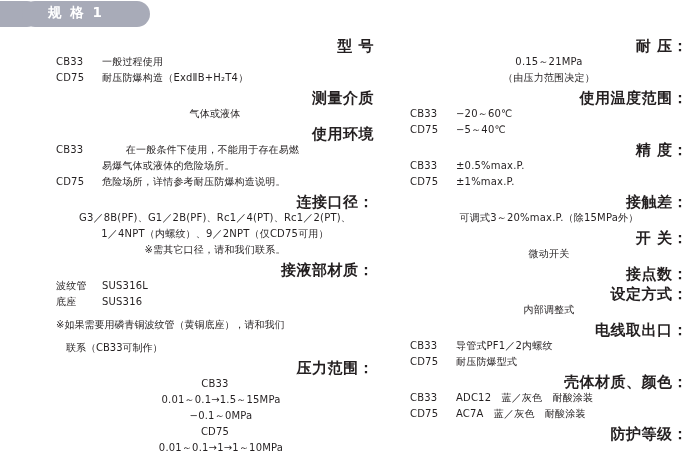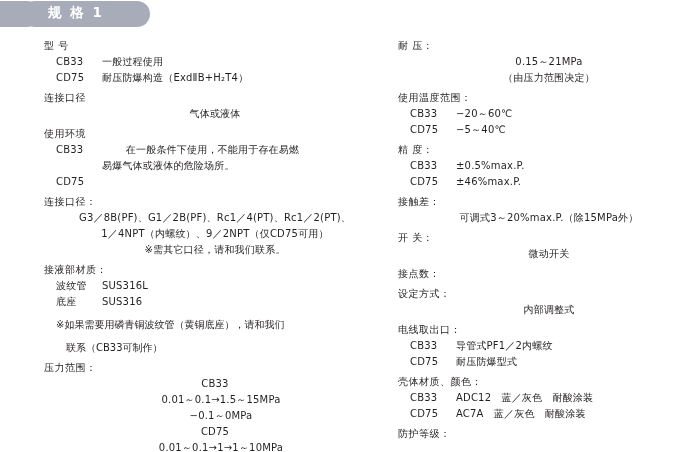--- a/index.html
+++ b/index.html
@@ -64,25 +64,26 @@
     top: 38px;
     width: 290px;
   }
 
   
   .spec {
     position: relative;
     margin-bottom: 4px;
   }
   .spec-label {
-    font-size: 10px;
-    font-weight: normal;
+    font-size: 15px;
+    font-weight: bold;
     line-height: 16px;
     letter-spacing: 0.5px;
     white-space: nowrap;
+    text-align: right;
   }
   .spec-body {
     padding-left: 12px;
   }
   .line {
     font-size: 10px;
     line-height: 16px;
     white-space: nowrap;
     letter-spacing: 0.2px;
     text-align: center;
@@ -124,39 +125,40 @@
         <span class="val">一般过程使用</span>
       </div>
       <div class="row">
         <span class="key">CD75</span>
         <span class="val">耐压防爆构造（ExdⅡB+H₂T4）</span>
       </div>
     </div>
   </div>
 
   <div class="spec">
-    <div class="spec-label">连接口径</div>
+    <div class="spec-label">测量介质</div>
     <div class="spec-body">
       <div class="line">气体或液体</div>
     </div>
   </div>
 
   <div class="spec">
     <div class="spec-label">使用环境</div>
     <div class="spec-body">
       <div class="row">
         <span class="key">CB33</span>
         <span class="val">　　 在一般条件下使用，不能用于存在易燃</span>
       </div>
       <div class="row">
         <span class="key"></span>
         <span class="val">易爆气体或液体的危险场所。</span>
       </div>
       <div class="row">
         <span class="key">CD75</span>
+        <span class="val">危险场所，详情参考耐压防爆构造说明。</span>
       </div>
     </div>
   </div>
 
   <div class="spec">
     <div class="spec-label">连接口径：</div>
     <div class="spec-body">
       <div class="line">G3／8B(PF)、G1／2B(PF)、Rc1／4(PT)、Rc1／2(PT)、</div>
       <div class="line">1／4NPT（内螺纹）、9／2NPT（仅CD75可用）</div>
       <div class="line">※需其它口径，请和我们联系。</div>
@@ -219,21 +221,21 @@
 
   <div class="spec">
     <div class="spec-label">精  度：</div>
     <div class="spec-body">
       <div class="row">
         <span class="key">CB33</span>
         <span class="val">±0.5%max.P.</span>
       </div>
       <div class="row">
         <span class="key">CD75</span>
-        <span class="val">±46%max.P.</span>
+        <span class="val">±1%max.P.</span>
       </div>
     </div>
   </div>
 
   <div class="spec">
     <div class="spec-label">接触差：</div>
     <div class="spec-body">
       <div class="line">可调式3～20%max.P.（除15MPa外）</div>
     </div>
   </div>

